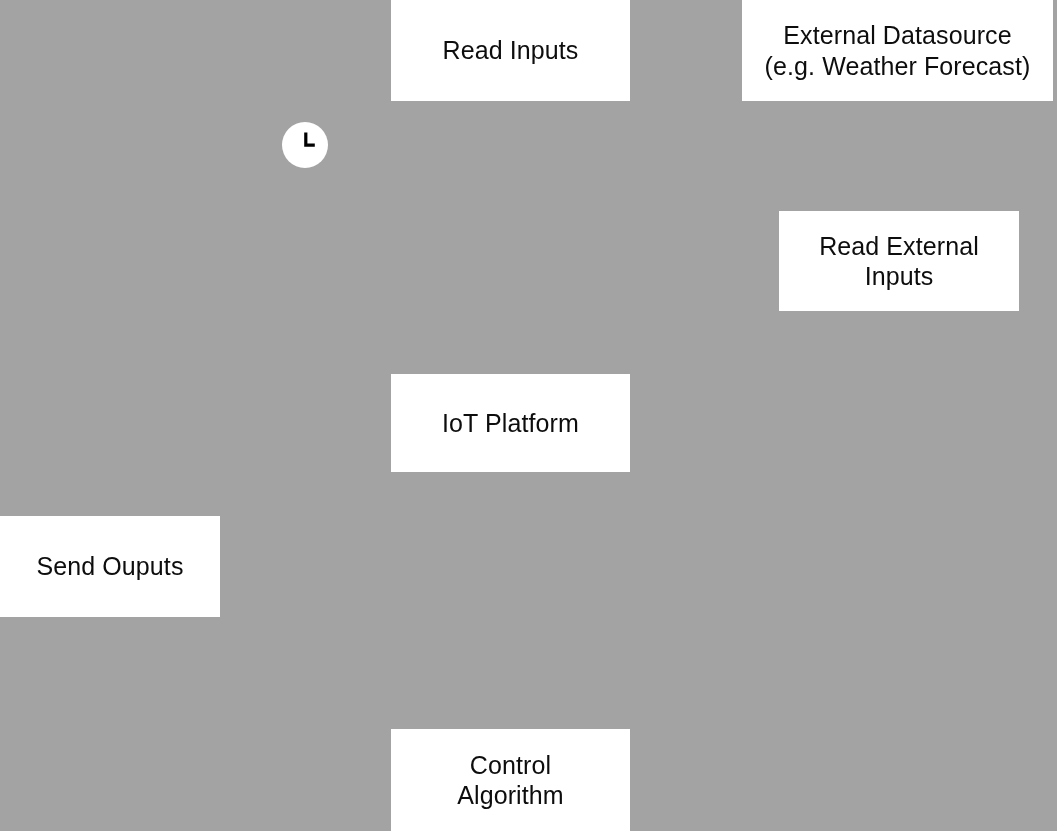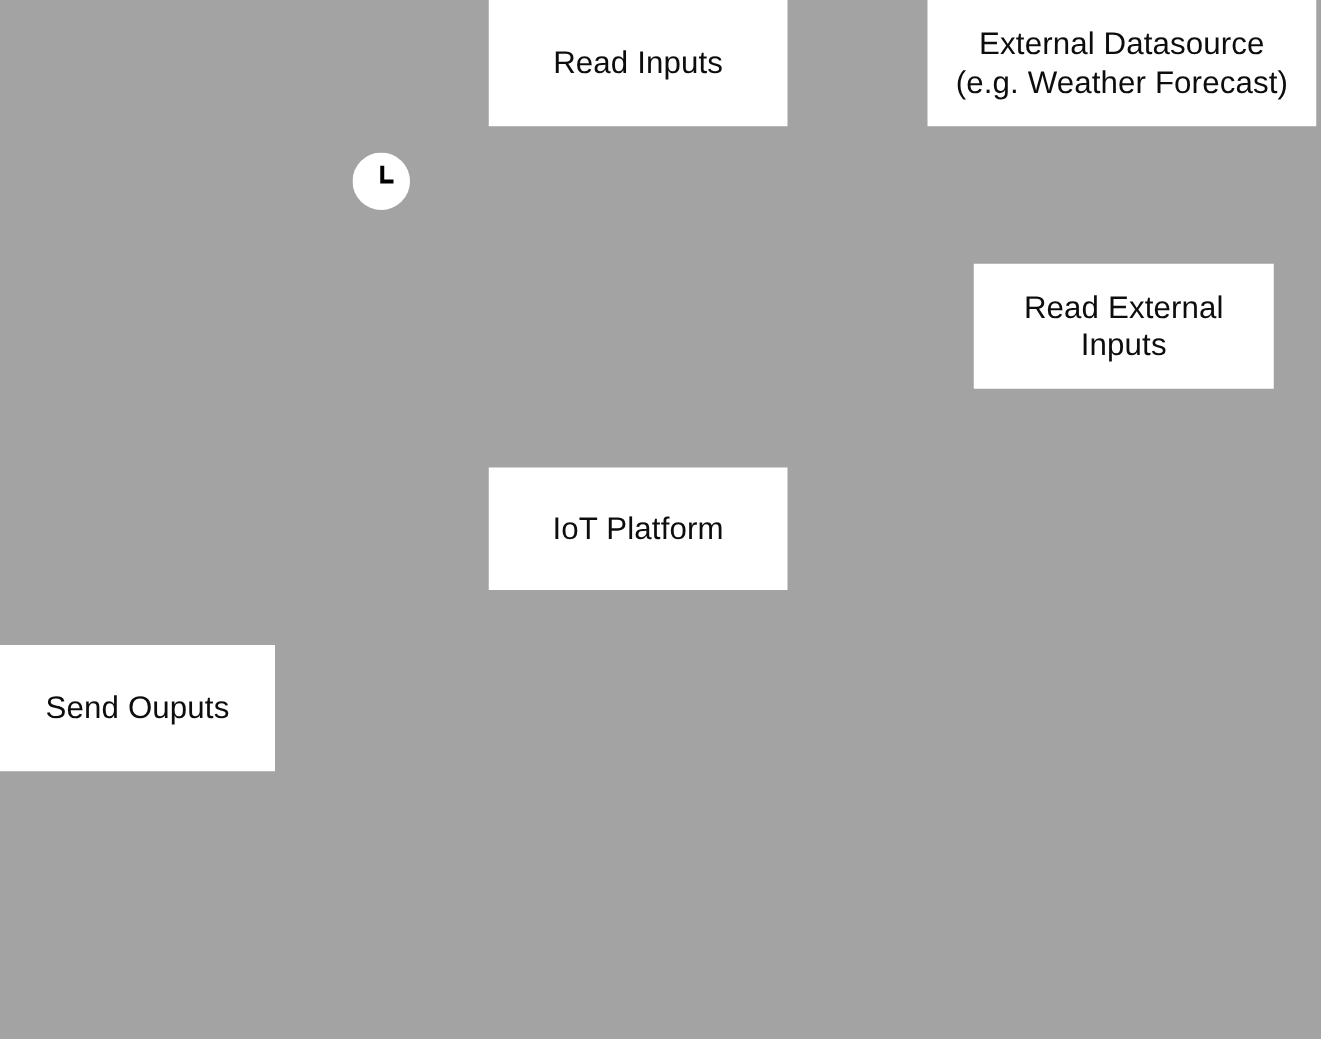--- a/index.html
+++ b/index.html
@@ -63,20 +63,22 @@
 
 
   <div class="node" id="node-read-external-inputs">Read External
 Inputs</div>
 
   <div class="node" id="node-iot-platform">IoT Platform</div>
 
   <div class="node" id="node-send-ouputs">Send Ouputs</div>
 
 
+  <div class="node" id="node-control-algorithm">Control
+Algorithm</div>
 
   <div id="clock-icon">
     <svg viewBox="0 0 46 46" xmlns="http://www.w3.org/2000/svg">
       <circle cx="23" cy="23" r="23" fill="#ffffff"></circle>
       <path d="M22.2 10.5 h3.2 v11.0 h7.4 v3.2 h-10.6 z" fill="#000000"></path>
     </svg>
   </div>
 
 </div>
 

